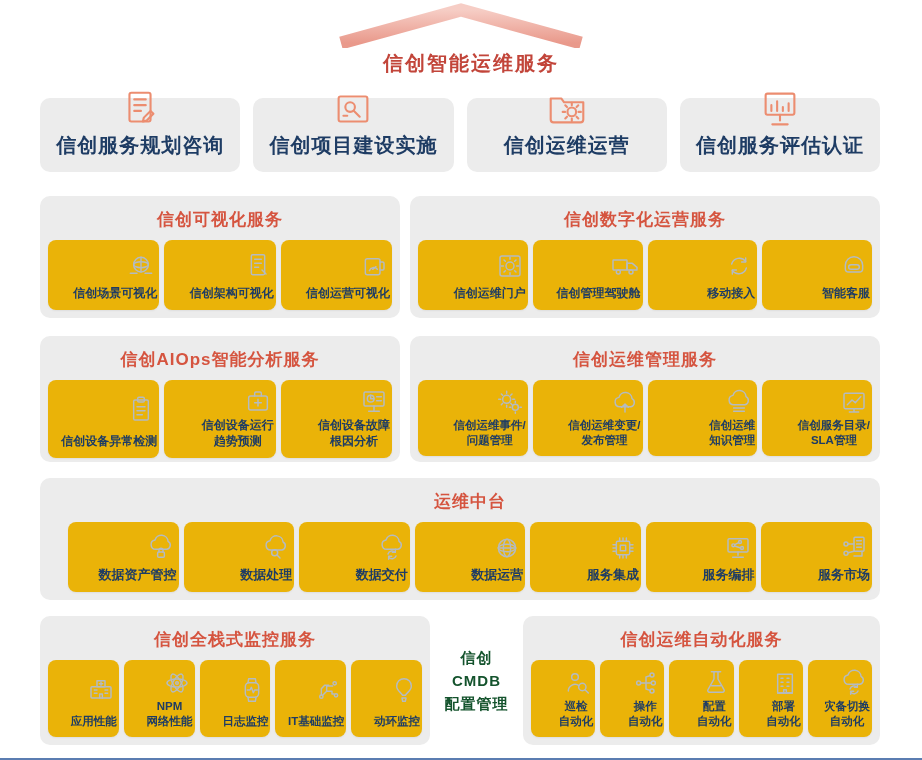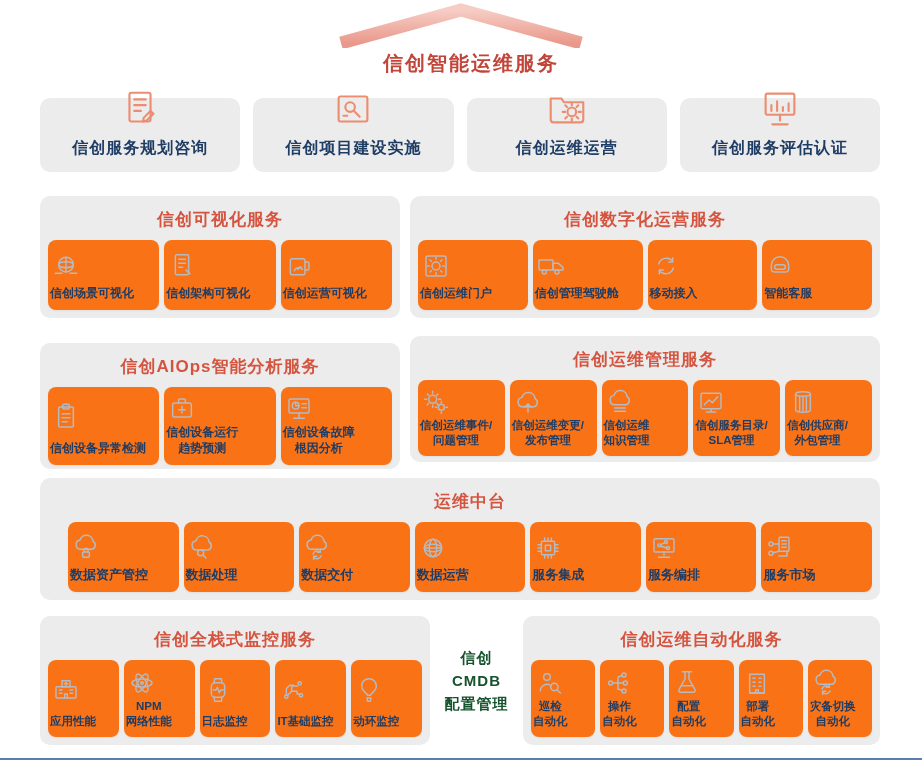--- a/index.html
+++ b/index.html
@@ -10,38 +10,38 @@
 
   .title { position:absolute; left:0; top:50px; width:922px; text-align:center;
            font-size:20px; font-weight:bold; color:#c2453a; letter-spacing:2px;padding-left:20px; }
 
   .top-row { position:absolute; left:40px; top:98px; width:840px; display:flex; gap:13px; }
   .top-card { position:relative; flex:1; height:74px; background:#ececec; border-radius:10px;
               display:flex; align-items:flex-end; justify-content:center; padding-bottom:13px; }
   .ticon { position:absolute; top:-12px; left:50%; transform:translateX(-50%);
            width:46px; height:46px; color:#ec8d70; }
   .ticon svg, .cicon svg { width:100%; height:100%; display:block; }
-  .tlabel { font-size:16px; font-weight:bold; color:#1e3c64; letter-spacing:1px; }
+  .tlabel { font-size:20px; font-weight:bold; color:#1e3c64; letter-spacing:1px; }
 
   .panel { position:absolute; background:#ececec; border-radius:10px;
            display:flex; flex-direction:column; padding:8px; }
   .panel h2 { text-align:center; font-size:17px; font-weight:bold; color:#d5543f;
               line-height:1.2; padding:6px 0 10px; letter-spacing:1px; }
   .cards { flex:1; display:flex; gap:5px; }
-  .card { flex:1; background:#f97316; border-radius:8px; box-shadow:0 1px 2px rgba(0,0,0,.06);
-          display:flex; flex-direction:column; align-items:flex-start; padding:6px 2px 8px; min-width:0; }
+  .card { flex:1; background:#eab308; border-radius:8px; box-shadow:0 1px 2px rgba(0,0,0,.06);
+          display:flex; flex-direction:column; align-items:flex-end; padding:6px 2px 8px; min-width:0; }
   .cicon { width:32px; height:32px; color:#b4bbc2; margin:auto 0; flex-shrink:0; }
   .clabel { font-size:12px; font-weight:bold; color:#1e3c64; text-align:center;
             line-height:1.3; white-space:pre-line; }
   .panel-middle .clabel { font-size:13px; }
   .panel-opsmgmt .clabel, .panel-monitor .clabel, .panel-auto .clabel { font-size:11.5px; }
 
   .panel-vis     { left:40px;  top:196px; width:360px; height:122px; }
   .panel-digital { left:410px; top:196px; width:470px; height:122px; }
-  .panel-aiops   { left:40px;  top:336px; width:360px; height:126px;margin-top:7px; }
+  .panel-aiops   { left:40px;  top:336px; width:360px; height:126px; }
   .panel-opsmgmt { left:410px; top:336px; width:470px; height:126px; }
   .panel-middle  { left:40px;  top:478px; width:840px; height:122px;padding-left:28px; }
   .panel-monitor { left:40px;  top:616px; width:390px; height:129px; }
   .panel-auto    { left:523px; top:616px; width:357px; height:129px; }
 
   .cmdb { position:absolute; left:431px; top:616px; width:91px; height:129px;
           display:flex; align-items:center; justify-content:center; }
   .cmdb-text { text-align:center; color:#14532d; font-weight:bold; font-size:15px;
                line-height:1.55; white-space:pre-line; letter-spacing:1px; }
 
@@ -272,31 +272,20 @@
         <span class="cicon">
             <svg viewBox="0 0 48 48" fill="none" stroke="currentColor" stroke-width="2.2" stroke-linecap="round" stroke-linejoin="round">
               <rect x="9" y="11" width="30" height="23" rx="2"></rect>
               <path d="M14 28l7-7 5 4 8-9"></path>
               <path d="M24 34v5M17 39h14"></path>
             </svg>
           </span>
         <span class="clabel">信创服务目录/
 SLA管理</span>
       </div>
-      <div class="card">
-        <span class="cicon">
-            <svg viewBox="0 0 48 48" fill="none" stroke="currentColor" stroke-width="2.2" stroke-linecap="round" stroke-linejoin="round">
-              <ellipse cx="24" cy="12" rx="11" ry="3.5"></ellipse>
-              <path d="M13 12v24c0 1.9 4.9 3.5 11 3.5s11-1.6 11-3.5V12"></path>
-              <path d="M19 15v23M24 15.5v23M29 15v23"></path>
-            </svg>
-          </span>
-        <span class="clabel">信创供应商/
-外包管理</span>
-      </div>
     </div>
   </section>
 
   <section class="panel panel-middle">
     <h2>运维中台</h2>
     <div class="cards">
       <div class="card">
         <span class="cicon">
             <svg viewBox="0 0 48 48" fill="none" stroke="currentColor" stroke-width="2.2" stroke-linecap="round" stroke-linejoin="round">
               <path d="M33 26H16a7 7 0 0 1-1-13.9A10 10 0 0 1 34.6 14 6.5 6.5 0 0 1 33 26z"></path>

